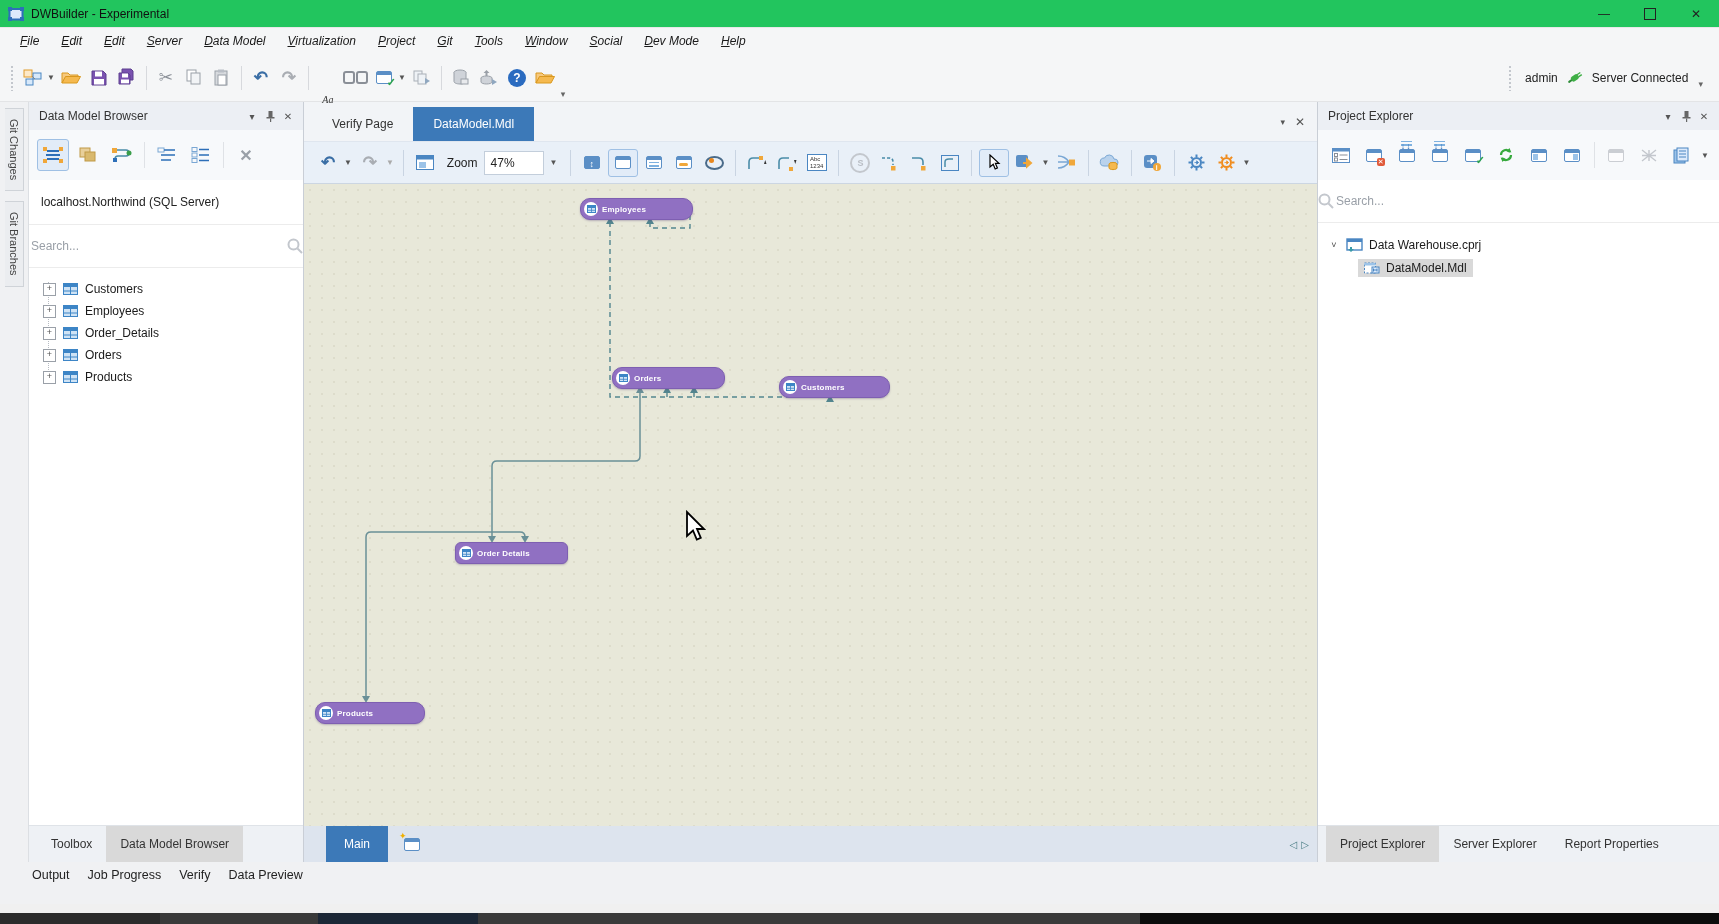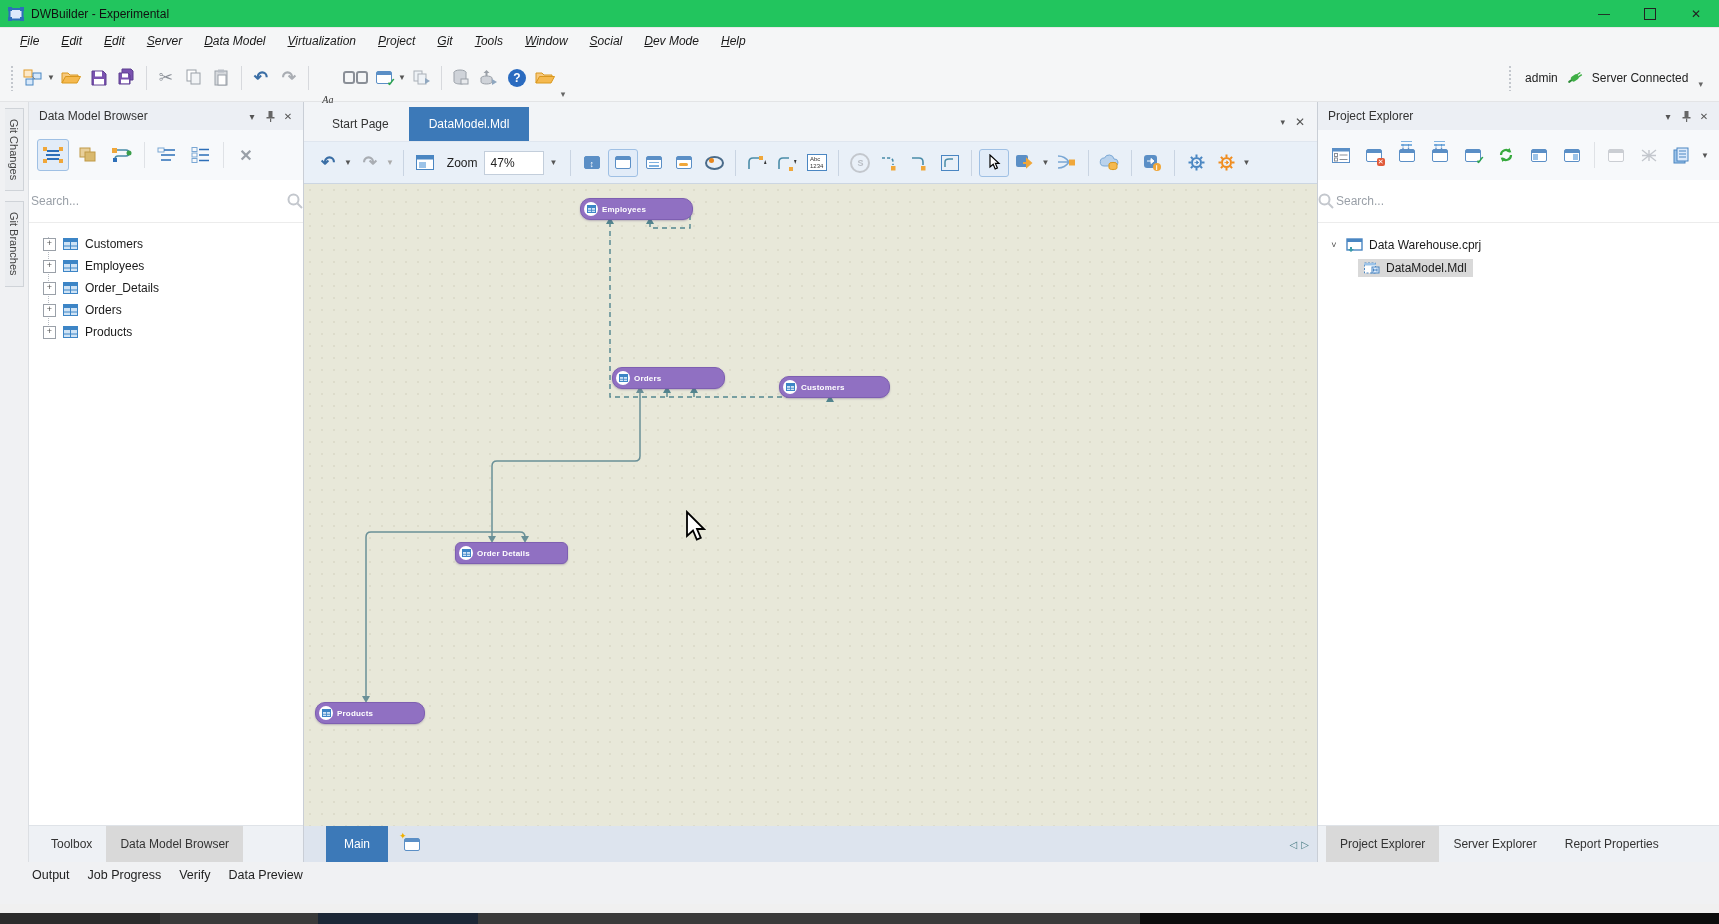--- a/index.html
+++ b/index.html
@@ -356,20 +356,21 @@
               <rect x="1" y="6" width="5" height="4" fill="none" stroke="#7aa7d4"></rect>
               <rect x="1" y="11.5" width="5" height="4" fill="none" stroke="#7aa7d4"></rect>
               <path d="M8,2.5h10M8,8h10M8,13.5h10" stroke="#2d6fb8" stroke-width="1.6"></path>
             </svg>
         </span>
         <span class="ptsep"></span>
         <span class="pti">
             <span style="font-size:16px;font-weight:bold;color:#9aa0a8;">✕</span>
           </span>
       </div>
+      <div class="connrow">localhost.Northwind (SQL Server)</div>
       <div class="searchrow">
         <input placeholder="Search..." style="">
         <span class="mag">
           <svg width="16" height="16">
               <circle cx="6.5" cy="6.5" r="5" fill="none" stroke="#c3c7cd" stroke-width="2"></circle>
               <path d="M10.5,10.5 L15,15" stroke="#c3c7cd" stroke-width="2"></path>
             </svg>
         </span>
       </div>
       <div class="treearea">
@@ -420,21 +421,21 @@
         </div>
       </div>
       <div class="ptabs">
         <span class="ptab">Toolbox</span>
         <span class="ptab active">Data Model Browser</span>
       </div>
     </div>
 
     <div class="center">
       <div class="doctabs">
-        <span class="dtab">Start Page</span>
+        <span class="dtab">Verify Page</span>
         <span class="dtab active">DataModel.Mdl</span>
         <span class="dright">
           <span style="font-size:9px;">▾</span>
           <span>✕</span>
         </span>
       </div>
 
       <div class="canvastoolbar">
         <span class="cti">
             <span class="uglyph undo-g">↶</span>

